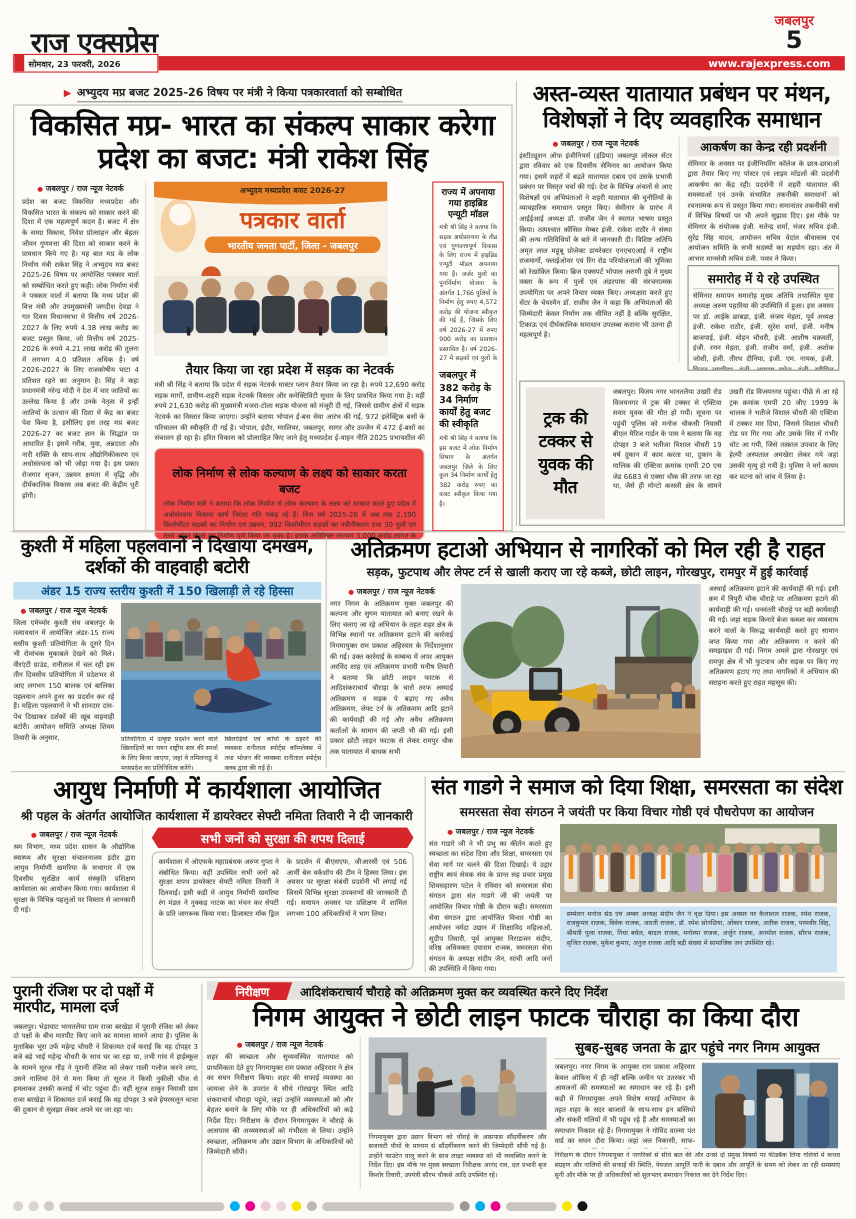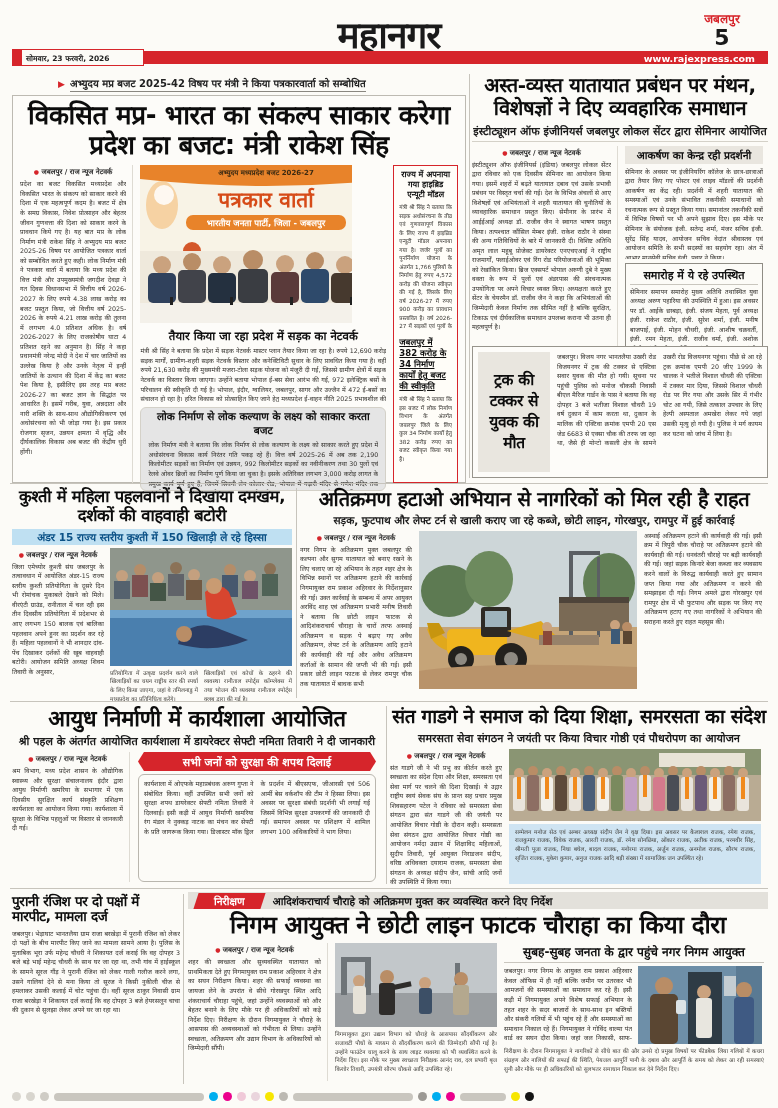--- a/index.html
+++ b/index.html
@@ -24,21 +24,21 @@
   
   .kicker { font-size:10px; font-weight:700; color:#222; border-bottom:1px solid #8a8780; padding-bottom:2px; }
   .kick-arrow { color:#d6252b; font-size:9px; }
   .hl { font-weight:800; color:#0c0c0c; text-align:center; line-height:1.14; letter-spacing:-.3px; }
   .sub { font-weight:700; text-align:center; color:#1c1c1c; }
   .byline { font-size:7px; font-weight:700; color:#2a2a2a; margin:2px 0 3px; }
   .byline .dot { color:#d6252b; font-size:6px; }
   .bt { font-size:6.3px; line-height:1.52; text-align:justify; color:#34322e; overflow:hidden; }
   .bt2c { column-count:2; column-gap:7px; }
   .boxtitle { font-weight:800; text-align:center; color:#101010; }
-  .graybox { background:#e5e5e5; border:1px solid #d4d1c8; border-radius:6px; padding:1px 7px; }
+  .graybox { background:#ef4444; border:1px solid #d4d1c8; border-radius:6px; padding:15px 7px; }
   .redbox { border:1px solid #d6252b; padding:4px 5px; background:#fffdf8; }
   .bluestrip { background:#bfe0f2; color:#0b5186; font-weight:800; text-align:center; }
   .ribbon { background:#d6252b; color:#fff; font-weight:800; text-align:center;
             clip-path:polygon(2.5% 0,97.5% 0,100% 50%,97.5% 100%,2.5% 100%,0 50%); }
   .capbox { background:#cfe4f2; padding:4px 6px; }
   .phototile { background:#ddd; overflow:hidden; }
   .phototile svg { display:block; }
   .caption { font-size:5.8px; line-height:1.5; text-align:justify; color:#3a3833; overflow:hidden; }
 
   
@@ -51,36 +51,38 @@
   
   .marks { position:absolute; display:flex; align-items:center; gap:5px; }
   .mdot { width:9px; height:9px; border-radius:50%; }
   .mpill { height:8px; border-radius:4px; }
 </style>
 </head>
 <body>
 
 <div class="page">
 
-  <div class="abs pagetitle" style="left:0; top:8px; width:778px; text-align:center;">महानगर</div>
+  <div class="abs" style="left:28px; top:20px;">
+    <div class="brand">राज एक्सप्रेस</div>
+  </div>
   <div class="abs" style="left:694px; top:10px; width:56px;">
     <div class="edition">जबलपुर</div>
     <div class="pagenum">5</div>
   </div>
   <div class="redbar" style="left:12px; top:51px; width:756px; height:13px;"></div>
   <div class="datebox" style="left:12px; top:49px; width:132px; height:17px;">
     <div class="datesq"></div>
     <div class="datetxt">सोमवार, 23 फरवरी, 2026</div>
   </div>
   <div class="site" style="right:23px; top:53px;text-align:right;">www.rajexpress.com</div>
 
   <div class="abs" style="left:12px; top:72px; width:454px; height:409px;">
     <div style="padding-left:46px;">
       <span class="kick-arrow">▶</span>
-      <span class="kicker">अभ्युदय मप्र बजट 2025-42 विषय पर मंत्री ने किया पत्रकारवार्ता को सम्बोधित</span>
+      <span class="kicker">अभ्युदय मप्र बजट 2025-26 विषय पर मंत्री ने किया पत्रकारवार्ता को सम्बोधित</span>
     </div>
     <div style="border:1px solid #bdbab2; margin-top:4px; height:388px; padding:5px 7px; background:#fdfcf9;">
       <div class="hl" style="font-size:26px;">विकसित मप्र- भारत का संकल्प साकार करेगा प्रदेश का बजट: मंत्री राकेश सिंह</div>
       <div style="display:flex; gap:7px; margin-top:5px; height:318px;">
 
         <div style="width:116px; border-right:1px solid #dedbd3; padding-right:6px;">
           <div class="byline" style="text-align:center;"><span class="dot">●</span> <span>जबलपुर / राज न्यूज नेटवर्क</span></div>
           <div class="bt" style="height:298px;">प्रदेश का बजट विकसित मध्यप्रदेश और विकसित भारत के संकल्प को साकार करने की दिशा में एक महत्वपूर्ण कदम है। बजट में क्षेत्र के समग्र विकास, निवेश प्रोत्साहन और बेहतर जीवन गुणवत्ता की दिशा को साकार करने के प्रावधान किये गए है। यह बात मप्र के लोक निर्माण मंत्री राकेश सिंह ने अभ्युदय मप्र बजट 2025-26 विषय पर आयोजित पत्रकार वार्ता को सम्बोधित करते हुए कही। लोक निर्माण मंत्री ने पत्रकार वार्ता में बताया कि मध्य प्रदेश की वित्त मंत्री और उपमुख्यमंत्री जगदीश देवड़ा ने गत दिवस विधानसभा में वित्तीय वर्ष 2026-2027 के लिए रुपये 4.38 लाख करोड़ का बजट प्रस्तुत किया, जो वित्तीय वर्ष 2025-2026 के रुपये 4.21 लाख करोड़ की तुलना में लगभग 4.0 प्रतिशत अधिक है। वर्ष 2026-2027 के लिए राजकोषीय घाटा 4 प्रतिशत रहने का अनुमान है। सिंह ने कहा प्रधानमंत्री नरेन्द्र मोदी ने देश में चार जातियों का उल्लेख किया है और उनके नेतृत्व में इन्हीं जातियों के उत्थान की दिशा में केंद्र का बजट पेश किया है, इसीलिए इस तरह मप्र बजट 2026-27 का बजट ज्ञान के सिद्धांत पर आधारित है। इसमें गरीब, युवा, अन्नदाता और नारी शक्ति के साथ-साथ औद्योगिकीकरण एवं अधोसंरचना को भी जोड़ा गया है। इस प्रकार रोजगार सृजन, उन्नयन क्षमता में वृद्धि और दीर्घकालिक विकास अब बजट की केंद्रीय धुरी होंगी।</div>
         </div>
 
@@ -128,30 +130,29 @@
           <div class="bt" style="height:56px;">मंत्री श्री सिंह ने बताया कि प्रदेश में सड़क नेटवर्क मास्टर प्लान तैयार किया जा रहा है। रुपये 12,690 करोड़ सड़क मार्गों, ग्रामीण-शहरी सड़क नेटवर्क विस्तार और कनेक्टिविटी सुधार के लिए प्रावधित किया गया है। वहीं रुपये 21,630 करोड़ की मुख्यमंत्री मजरा-टोला सड़क योजना को मंजूरी दी गई, जिससे ग्रामीण क्षेत्रों में सड़क नेटवर्क का विस्तार किया जाएगा। उन्होंने बताया भोपाल ई-बस सेवा आरंभ की गई, 972 इलेक्ट्रिक बसों के परिचालन की स्वीकृति दी गई है। भोपाल, इंदौर, ग्वालियर, जबलपुर, सागर और उज्जैन में 472 ई-बसों का संचालन हो रहा है। हरित विकास को प्रोत्साहित किए जाने हेतु मध्यप्रदेश ई-वाहन नीति 2025 प्रभावशील की गई है।</div>
           <div class="graybox" style="margin-top:5px; height:84px; overflow:hidden;">
             <div class="boxtitle" style="font-size:10.5px; margin-bottom:3px;">लोक निर्माण से लोक कल्याण के लक्ष्य को साकार करता बजट</div>
             <div class="bt" style="height:60px;">लोक निर्माण मंत्री ने बताया कि लोक निर्माण से लोक कल्याण के लक्ष्य को साकार करते हुए प्रदेश में अधोसंरचना विकास कार्य निरंतर गति पकड़ रहे हैं। वित्त वर्ष 2025-26 में अब तक 2,190 किलोमीटर सड़कों का निर्माण एवं उन्नयन, 992 किलोमीटर सड़कों का नवीनीकरण तथा 30 पुलों एवं रेलवे ओवर ब्रिजों का निर्माण पूर्ण किया जा चुका है। इसके अतिरिक्त लगभग 3,000 करोड़ लागत के प्रमुख कार्य पूर्ण हुए हैं, जिनमें सिवनी लेन कोलार रोड, भोपाल में गढ़ारी मंदिर से गणेश मंदिर तक फ्लाईओवर तथा मप्र का सबसे बड़ा मदनमहल से दमोहनाका तक लगभग 11 सौ करोड़ की लागत का एलीवेटेड कॉरिडोर शामिल हैं।</div>
           </div>
         </div>
 
         <div class="redbox" style="width:66px; height:318px; overflow:hidden;">
           <div class="boxtitle" style="font-size:8px; line-height:1.25; margin-bottom:3px;">राज्य में अपनाया गया हाइब्रिड एन्यूटी मॉडल</div>
           <div class="bt" style="font-size:5.6px; height:128px;">मंत्री श्री सिंह ने बताया कि सड़क अधोसंरचना के तीव्र एवं गुणवत्तापूर्ण विकास के लिए राज्य में हाइब्रिड एन्यूटी मॉडल अपनाया गया है। जर्जर पुलों का पुनर्निर्माण योजना के अंतर्गत 1,766 पुलियों के निर्माण हेतु रुपए 4,572 करोड़ की योजना स्वीकृत की गई है, जिसके लिए वर्ष 2026-27 में रुपए 900 करोड़ का प्रावधान प्रस्तावित है। वर्ष 2026-27 में सड़कों एवं पुलों के निर्माण तथा संधारण के लिए रुपए 12,690 करोड़ का प्रावधान किया गया है।</div>
-          <div class="boxtitle" style="font-size:8.5px; line-height:1.3; margin:6px 0 3px; text-align:left;text-decoration:underline;">जबलपुर में 382 करोड़ के 34 निर्माण कार्यों हेतु बजट की स्वीकृति</div>
+          <div class="boxtitle" style="font-size:8.5px; line-height:1.3; margin:6px 0 3px; text-align:left;">जबलपुर में 382 करोड़ के 34 निर्माण कार्यों हेतु बजट की स्वीकृति</div>
           <div class="bt" style="font-size:5.6px; height:100px;">मंत्री श्री सिंह ने बताया कि इस बजट में लोक निर्माण विभाग के अंतर्गत जबलपुर जिले के लिए कुल 34 निर्माण कार्यों हेतु 382 करोड़ रुपए का बजट स्वीकृत किया गया है।</div>
         </div>
       </div>
     </div>
   </div>
 
   <div class="abs" style="left:472px; top:74px; width:296px; height:266px;">
     <div class="hl" style="font-size:20px;">अस्त-व्यस्त यातायात प्रबंधन पर मंथन, विशेषज्ञों ने दिए व्यवहारिक समाधान</div>
-    <div class="sub" style="font-size:11px; margin-top:3px; border-bottom:1px solid #d4d1c8; padding-bottom:3px;">इंस्टीट्यूशन ऑफ इंजीनियर्स जबलपुर लोकल सेंटर द्वारा सेमिनार आयोजित</div>
     <div style="display:flex; gap:7px; margin-top:4px; height:205px;">
       <div style="width:146px; border-right:1px solid #dedbd3; padding-right:6px;">
         <div class="byline" style="text-align:center;"><span class="dot">●</span> <span>जबलपुर / राज न्यूज नेटवर्क</span></div>
         <div class="bt" style="height:186px;">इंस्टीट्यूशन ऑफ इंजीनियर्स (इंडिया) जबलपुर लोकल सेंटर द्वारा रविवार को एक दिवसीय सेमिनार का आयोजन किया गया। इसमें शहरों में बढ़ते यातायात दबाव एवं उसके प्रभावी प्रबंधन पर विस्तृत चर्चा की गई। देश के विभिन्न अंचलों से आए विशेषज्ञों एवं अभियंताओं ने शहरी यातायात की चुनौतियों के व्यावहारिक समाधान प्रस्तुत किए। सेमीनार के प्रारंभ में आईईआई अध्यक्ष डॉ. राजीव जैन ने स्वागत भाषण प्रस्तुत किया। तत्पश्चात कौंसिल मेम्बर इंजी. राकेश राठौर ने संस्था की अन्य गतिविधियों के बारे में जानकारी दी। विशिष्ट अतिथि अमृत लाल महूबू प्रोजेक्ट डायरेक्टर एनएचएआई ने राष्ट्रीय राजमार्गों, फ्लाईओवर एवं रिंग रोड परियोजनाओं की भूमिका को रेखांकित किया। ब्रिज एक्सपर्ट भोपाल अरुणी दुबे ने मुख्य वक्ता के रूप में पुलों एवं अंडरपास की संरचनात्मक उपयोगिता पर अपने विचार व्यक्त किए। अध्यक्षता करते हुए सेंटर के चेयरमैन डॉ. राजीव जैन ने कहा कि अभियंताओं की जिम्मेदारी केवल निर्माण तक सीमित नहीं है बल्कि सुरक्षित, टिकाऊ एवं दीर्घकालिक समाधान उपलब्ध कराना भी उतना ही महत्वपूर्ण है।</div>
       </div>
       <div style="width:138px;">
         <div class="boxtitle" style="font-size:10.5px; background:#e9e6df; padding:2px 0; margin-bottom:3px;">आकर्षण का केन्द्र रही प्रदर्शनी</div>
         <div class="bt" style="height:92px;">सेमिनार के अवसर पर इंजीनियरिंग कॉलेज के छात्र-छात्राओं द्वारा तैयार किए गए पोस्टर एवं लाइव मॉडलों की प्रदर्शनी आकर्षण का केंद्र रही। प्रदर्शनी में शहरी यातायात की समस्याओं एवं उनके संभावित तकनीकी समाधानों को रचनात्मक रूप से प्रस्तुत किया गया। समानांतर तकनीकी सत्रों में विभिन्न विषयों पर भी अपने सुझाव दिए। इस मौके पर सेमिनार के संयोजक इंजी. सतेन्द्र शर्मा, मंजर सचिव इंजी. सुरेंद्र सिंह यादव, आयोजन सचिव वेदांत श्रीवास्तव एवं आयोजन समिति के सभी सदस्यों का सहयोग रहा। अंत में आभार मानसेवी सचिव इंजी. पवार ने किया।</div>
         <div style="border:1px solid #8f8c84; margin-top:4px; padding:3px 4px; height:96px; overflow:hidden;">
           <div class="boxtitle" style="font-size:11px; border-bottom:1px solid #c9c6be; padding-bottom:2px; margin-bottom:2px;">समारोह में ये रहे उपस्थित</div>

